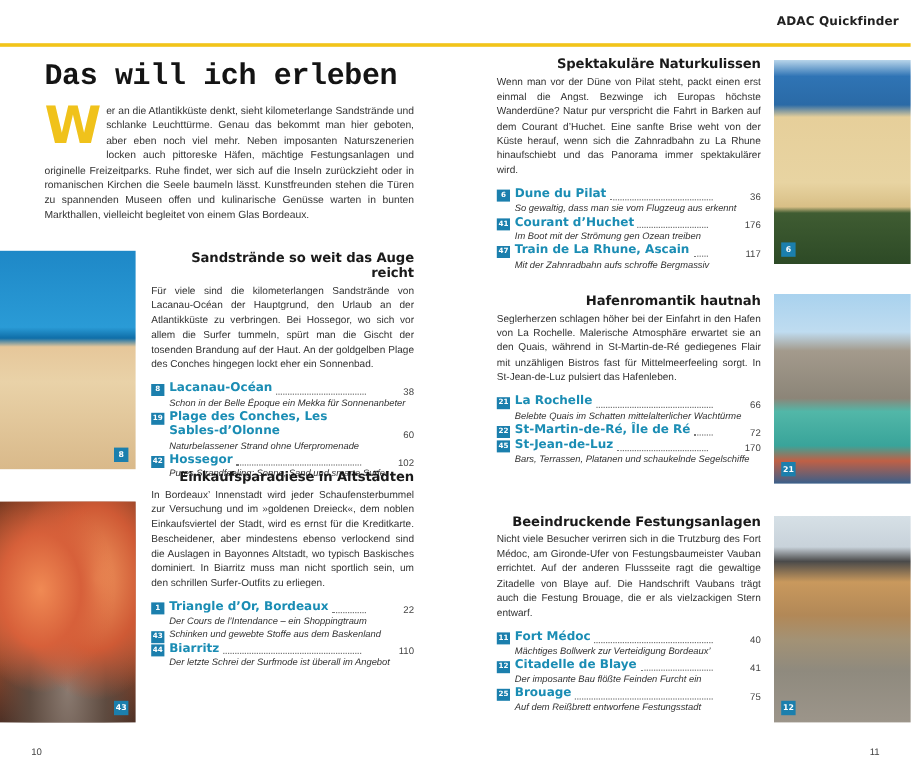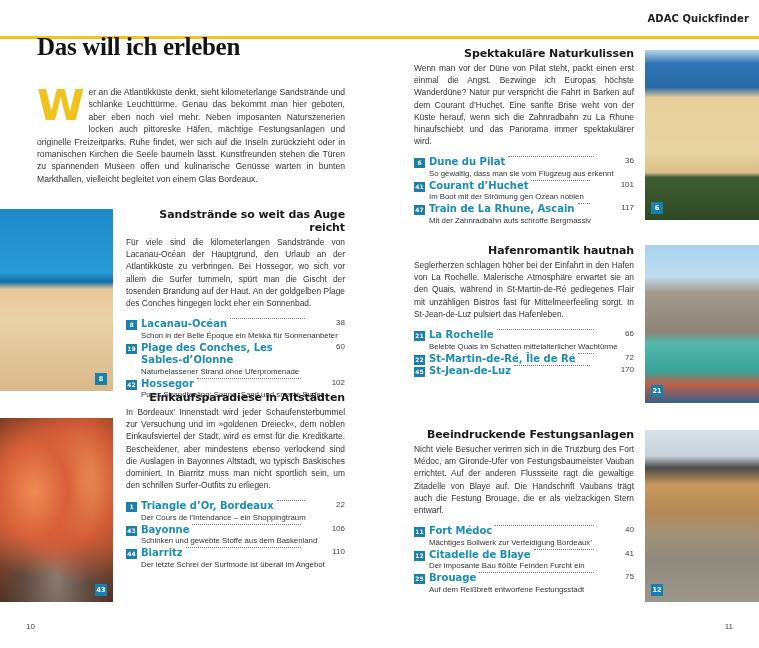--- a/index.html
+++ b/index.html
@@ -2,40 +2,40 @@
 <html><head>
 <meta charset="utf-8">
 <style>
   * { box-sizing: border-box; margin: 0; padding: 0; }
   html, body { width: 759px; height: 648px; background: #ffffff; overflow: hidden; }
   body { position: relative; font-family: "DejaVu Sans", sans-serif; color: #2a2a2a; }
 
   .running-head { position: absolute; top: 13px; right: 10px; font-family: "DejaVu Sans", sans-serif; font-weight: bold; font-size: 10px; color: #222; letter-spacing: 0.1px; }
   .rule { position: absolute; top: 36px; left: 0; width: 759px; height: 3px; background: #f2c41a; }
 
-  .page-title { position: absolute; left: 37px; top: 33px; font-family: Liberation Serif, serif; font-weight: bold; font-size: 25px; color: #141414; letter-spacing: -0.3px; }
+  .page-title { position: absolute; left: 37px; top: 49px; font-family: Liberation Mono, monospace; font-weight: bold; font-size: 25px; color: #141414; letter-spacing: -0.3px; }
 
   .intro { position: absolute; left: 37px; top: 86px; width: 308px; font-family: "Liberation Sans", sans-serif; font-size: 8.6px; line-height: 12.4px; text-align: justify; color: #333; }
   .dropcap { float: left; font-family: "DejaVu Sans", sans-serif; font-weight: bold; font-size: 43px; line-height: 36px; color: #f0c21b; margin: 1px 4px 0 0; height: 37px; }
 
   .photo { position: absolute; overflow: hidden; }
   .photo .badge { position: absolute; width: 12px; height: 12px; background: #1b7fad; color: #fff; font-family: "DejaVu Sans", sans-serif; font-weight: bold; font-size: 6.5px; line-height: 12px; text-align: center; }
 
   .section { position: absolute; }
   .section h2 { font-family: "DejaVu Sans", sans-serif; font-weight: bold; font-size: 11px; color: #1a1a1a; margin-bottom: 2px; letter-spacing: -0.1px; text-align: right; }
   .section p.body { font-family: "Liberation Sans", sans-serif; font-size: 8.4px; line-height: 12.2px; text-align: justify; color: #333; }
   .entries { margin-top: 9px; }
   .entry { position: relative; padding-left: 15px; }
   .entry .num { position: absolute; left: 0; top: 2px; width: 11px; height: 10px; background: #1b7fad; color: #fff; font-family: "DejaVu Sans", sans-serif; font-weight: bold; font-size: 6px; line-height: 10px; text-align: center; }
-  .entry .row { display: flex; align-items: flex-start; }
+  .entry .row { display: flex; align-items: flex-end; }
   .entry .name { font-family: "DejaVu Sans", sans-serif; font-weight: bold; font-size: 10px; line-height: 12.5px; color: #1b8db4; white-space: nowrap; }
   .entry .name.wrap { white-space: normal; }
   .entry .dots { flex: 1; border-bottom: 1px dotted #777; margin: 0 3px 2px 3px; height: 1px; }
   .entry .page { font-family: "Liberation Sans", sans-serif; font-size: 8px; color: #444; margin-left: 28px; }
-  .entry .sub { font-family: "Liberation Sans", sans-serif; font-size: 7.8px; line-height: 10px; color: #333; margin-bottom: 1px; }
+  .entry .sub { font-family: "Liberation Sans", sans-serif; font-style: italic; font-size: 7.8px; line-height: 10px; color: #333; margin-bottom: 1px; }
 
   .folio { position: absolute; top: 622px; font-family: "Liberation Sans", sans-serif; font-size: 8px; color: #444; }
 
   
   .img-beach { background: linear-gradient(180deg, #1e88c7 0%, #2a9bd6 35%, #0f6ea8 40%, #e6c79a 44%, #e9d2a8 60%, #d9b98a 100%); }
   .img-ham { background: radial-gradient(ellipse at 30% 40%, #f08a54 0%, #d7603a 30%, transparent 55%), radial-gradient(ellipse at 70% 35%, #f29a60 0%, #cf5a35 35%, transparent 60%), radial-gradient(ellipse at 50% 85%, #8a7a70 0%, #5e4b40 40%, transparent 70%), linear-gradient(180deg, #7a3b22 0%, #b85a35 50%, #4e3126 100%); }
   .img-dune { background: linear-gradient(180deg, #b8d5ea 0%, #2f74b5 8%, #2a6aa6 22%, #e6cf9a 28%, #e8d4a2 60%, #d8bf86 72%, #3f5c32 75%, #2d4a26 100%); }
   .img-harbor { background: linear-gradient(180deg, #a9d2ee 0%, #bfdcf0 20%, #a39a8c 30%, #8c8578 55%, #52b7a8 62%, #39a49a 80%, #c06045 88%, #3a5f8a 100%); }
   .img-fort { background: linear-gradient(180deg, #d6e0e6 0%, #c8d2da 15%, #4a4a4a 22%, #c9995d 32%, #b28857 48%, #a39275 60%, #8f8a7e 75%, #9c958a 100%); }
 </style>
@@ -100,25 +100,20 @@
       <span class="num">1</span>
       <div class="row">
           <span class="name">Triangle d’Or, Bordeaux</span>
           <span class="dots"></span>
           <span class="page">22</span>
         </div>
       <div class="sub">Der Cours de l’Intendance – ein Shoppingtraum</div>
     </div>
     <div class="entry">
       <span class="num">43</span>
-      <div class="row">
-          <span class="name">Bayonne</span>
-          <span class="dots"></span>
-          <span class="page">106</span>
-        </div>
       <div class="sub">Schinken und gewebte Stoffe aus dem Baskenland</div>
     </div>
     <div class="entry">
       <span class="num">44</span>
       <div class="row">
           <span class="name">Biarritz</span>
           <span class="dots"></span>
           <span class="page">110</span>
         </div>
       <div class="sub">Der letzte Schrei der Surfmode ist überall im Angebot</div>
@@ -139,23 +134,23 @@
           <span class="dots"></span>
           <span class="page">36</span>
         </div>
       <div class="sub">So gewaltig, dass man sie vom Flugzeug aus erkennt</div>
     </div>
     <div class="entry">
       <span class="num">41</span>
       <div class="row">
           <span class="name">Courant d’Huchet</span>
           <span class="dots"></span>
-          <span class="page">101</span>
-        </div>
-      <div class="sub">Im Boot mit der Strömung gen Ozean noblen</div>
+          <span class="page">176</span>
+        </div>
+      <div class="sub">Im Boot mit der Strömung gen Ozean treiben</div>
     </div>
     <div class="entry">
       <span class="num">47</span>
       <div class="row">
           <span class="name">Train de La Rhune, Ascain</span>
           <span class="dots"></span>
           <span class="page">117</span>
         </div>
       <div class="sub">Mit der Zahnradbahn aufs schroffe Bergmassiv</div>
     </div>
@@ -187,20 +182,21 @@
           <span class="page">72</span>
         </div>
     </div>
     <div class="entry">
       <span class="num">45</span>
       <div class="row">
           <span class="name">St-Jean-de-Luz</span>
           <span class="dots"></span>
           <span class="page">170</span>
         </div>
+      <div class="sub">Bars, Terrassen, Platanen und schaukelnde Segelschiffe</div>
     </div>
   </div>
 </div>
 
 <div class="photo img-harbor" style="left:645px; top:245px; width:114px; height:158px;">
   <div class="badge" style="left:6px; bottom:6px;">21</div>
 </div>
 
 <div class="section" style="left:414px; top:428px; width:220px;">
   <h2>Beeindruckende Festungsanlagen</h2>

